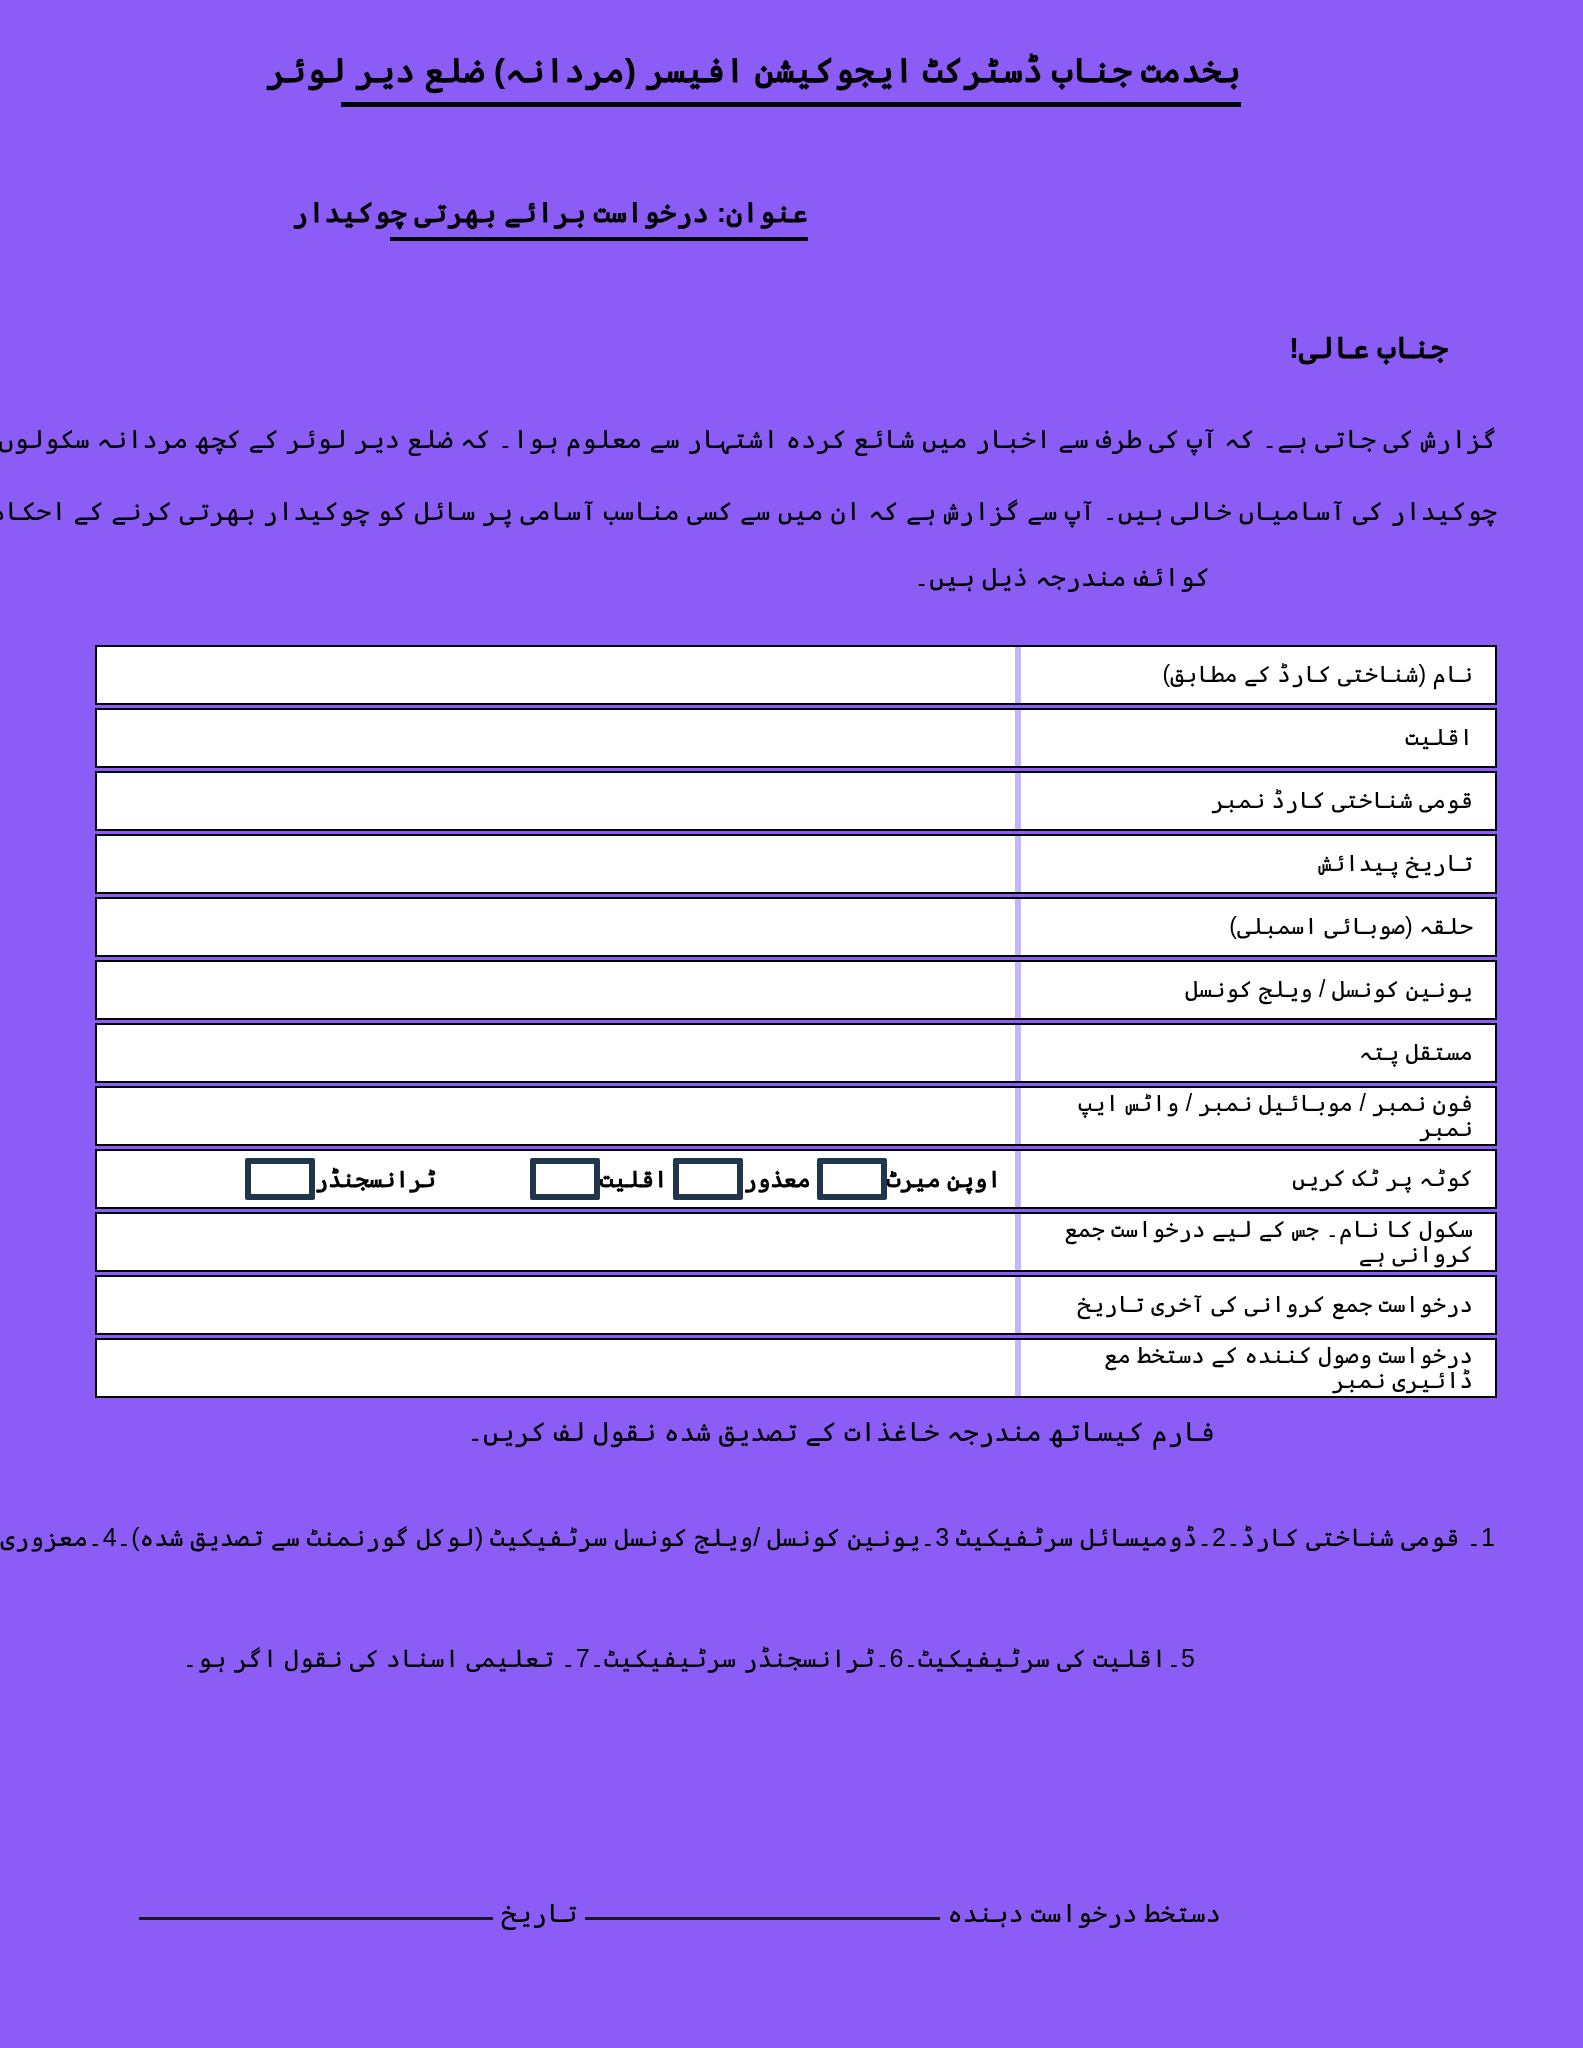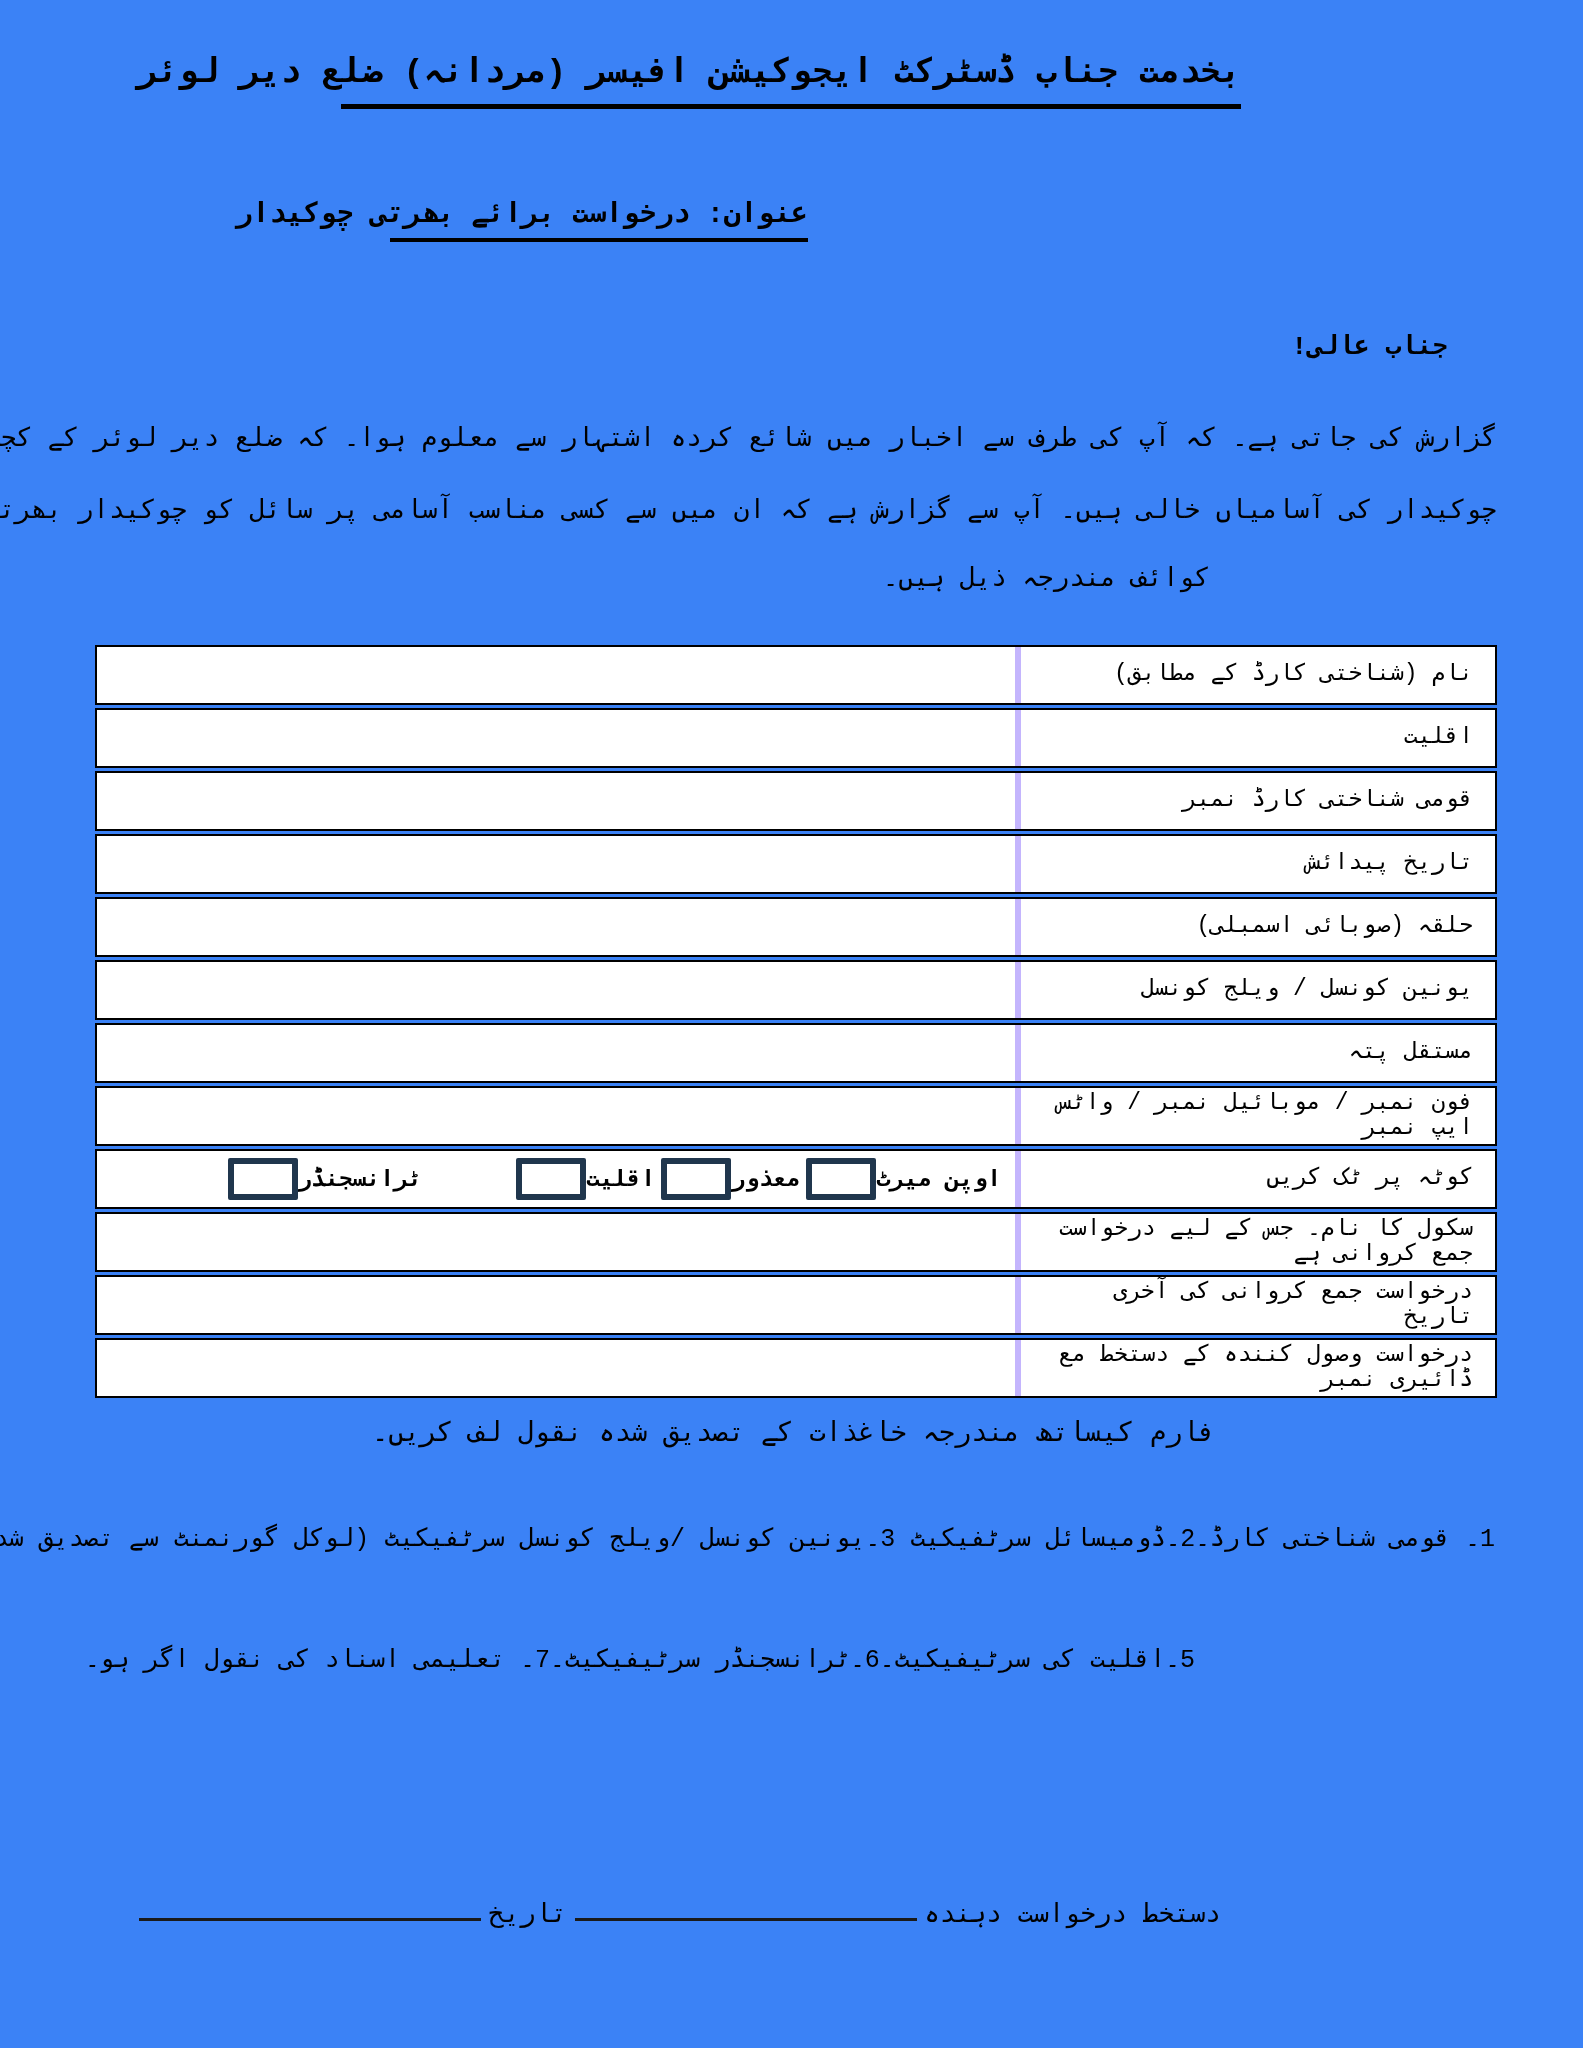--- a/index.html
+++ b/index.html
@@ -1,21 +1,21 @@
 <!DOCTYPE html>
 <html lang="ur" dir="rtl"><head>
 <meta charset="utf-8">
 <style>
   html,body{margin:0;padding:0;background:#e8e8e8;}
   .page{
     position:relative;
     width:1583px;height:2048px;
-    background:#3b82f6;
+    background:#8b5cf6;
     margin:0 auto;
-    font-family:Liberation Mono, monospace;
+    font-family:Liberation Sans, sans-serif;
     color:#000;
     direction:rtl;
     overflow:hidden;
   }
   .abs{position:absolute;}
   .title{
     left:341px;top:50px;width:900px;
     text-align:center;white-space:nowrap;
     font-size:34px;font-weight:bold;
     padding-bottom:12px;
@@ -23,21 +23,21 @@
   }
   .subtitle{
     left:390px;top:196px;width:418px;
     text-align:center;white-space:nowrap;
     font-size:28px;font-weight:bold;
     padding-bottom:8px;
     border-bottom:4px solid #000;
   }
   .salutation{
     right:135px;top:330px;
-    font-size:26px;font-weight:bold;white-space:nowrap;
+    font-size:30px;font-weight:bold;white-space:nowrap;
   }
   .bodyline{
     left:95px;width:1402px;
     font-size:26px;line-height:1.35;
     text-align:justify;text-align-last:justify;
     white-space:nowrap;
   }
   .bodyline.l1{top:422px;}
   .bodyline.l2{top:494px;}
   .bodyline3{

